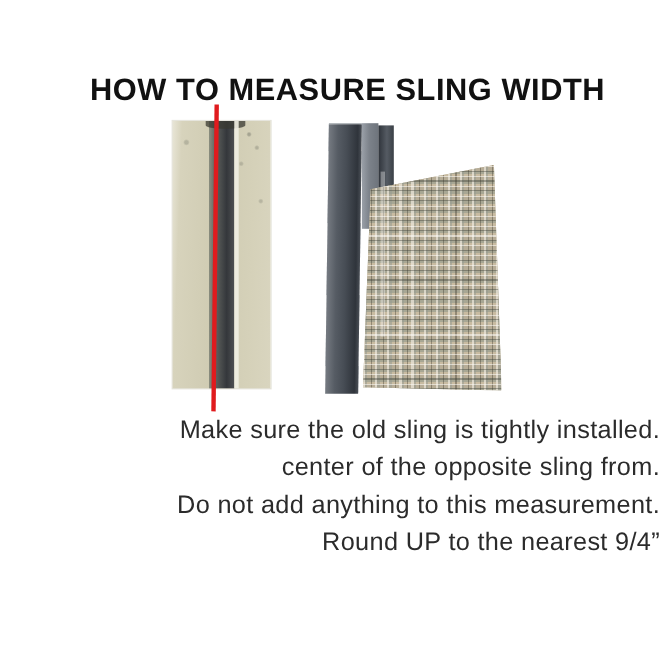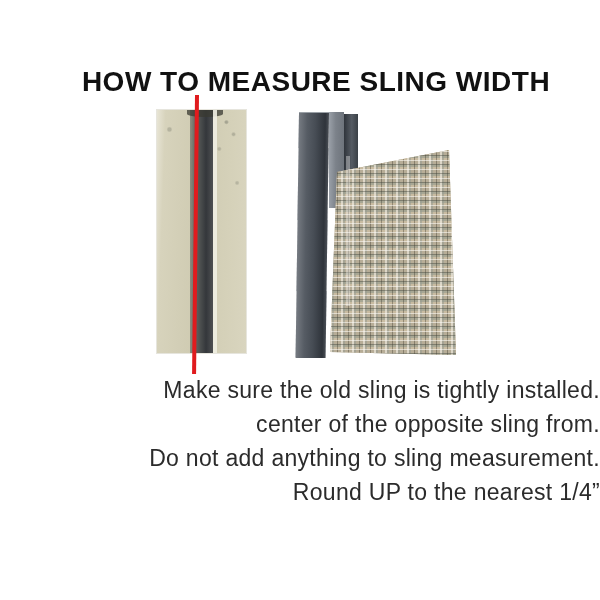--- a/index.html
+++ b/index.html
@@ -117,17 +117,17 @@
     <div class="rail-dark"></div>
     <div class="rail-mid"></div>
     <div class="rail-ridge"></div>
     <div class="fabric"></div>
     <div class="fabric-streak"></div>
   </div>
 
   <div class="instructions">
     <div>Make sure the old sling is tightly installed.</div>
     <div>center of the opposite sling from.</div>
-    <div>Do not add anything to sling measurement.</div>
-    <div>Round UP to the nearest 1/4”</div>
+    <div>Do not add anything to this measurement.</div>
+    <div>Round UP to the nearest 9/4”</div>
   </div>
 
 </div>
 
 </body></html>

